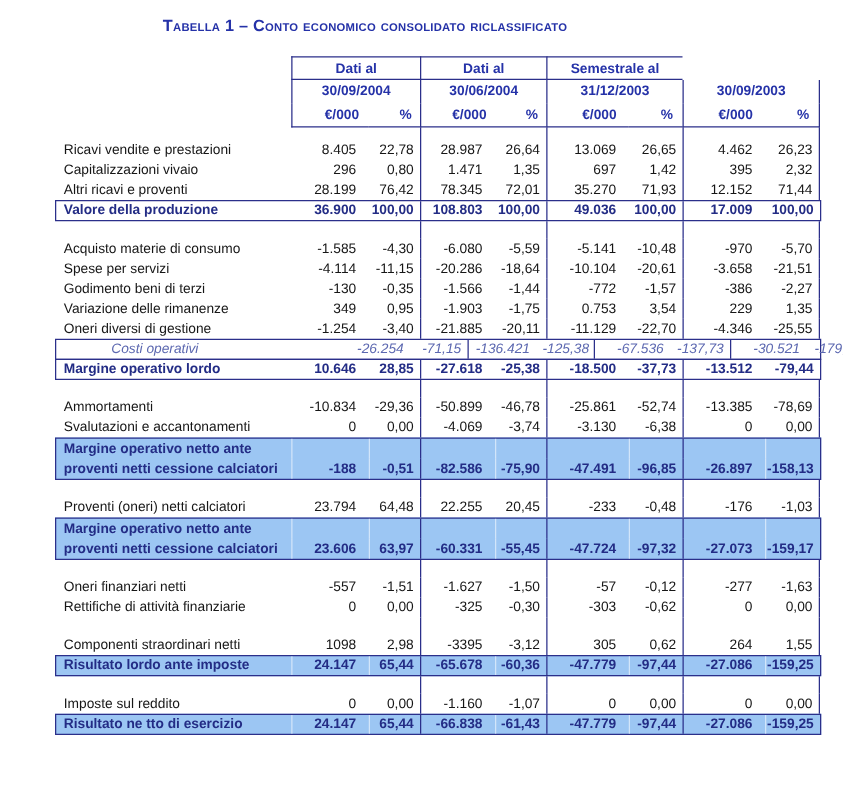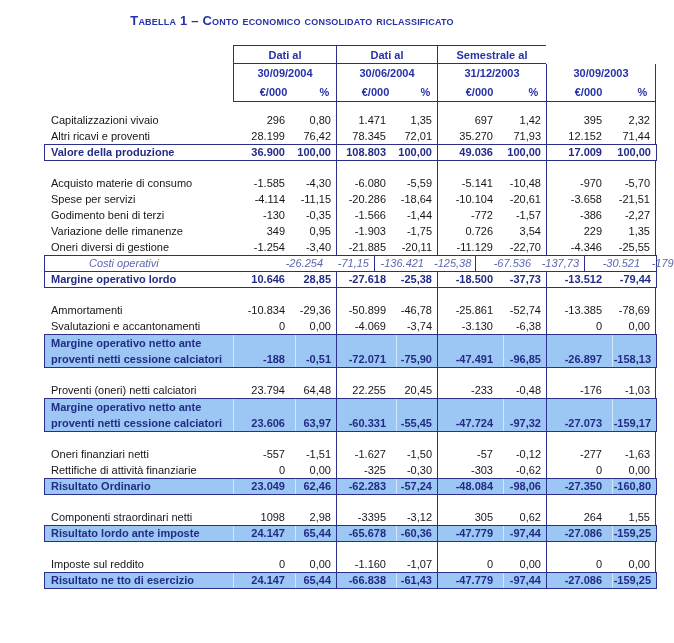--- a/index.html
+++ b/index.html
@@ -89,20 +89,31 @@
           <div class="c v"></div>
           <div class="c p"></div>
           <div class="c v gstart"></div>
           <div class="c p"></div>
           <div class="c v gstart"></div>
           <div class="c p"></div>
           <div class="c v gstart"></div>
           <div class="c p redge"></div>
         </div>
         <div class="brow">
+          <div class="c lab">Ricavi vendite e prestazioni</div>
+          <div class="c v">8.405</div>
+          <div class="c p">22,78</div>
+          <div class="c v gstart">28.987</div>
+          <div class="c p">26,64</div>
+          <div class="c v gstart">13.069</div>
+          <div class="c p">26,65</div>
+          <div class="c v gstart">4.462</div>
+          <div class="c p redge">26,23</div>
+        </div>
+        <div class="brow">
           <div class="c lab">Capitalizzazioni vivaio</div>
           <div class="c v">296</div>
           <div class="c p">0,80</div>
           <div class="c v gstart">1.471</div>
           <div class="c p">1,35</div>
           <div class="c v gstart">697</div>
           <div class="c p">1,42</div>
           <div class="c v gstart">395</div>
           <div class="c p redge">2,32</div>
         </div>
@@ -171,21 +182,21 @@
           <div class="c p">-1,57</div>
           <div class="c v gstart">-386</div>
           <div class="c p redge">-2,27</div>
         </div>
         <div class="brow">
           <div class="c lab">Variazione delle rimanenze</div>
           <div class="c v">349</div>
           <div class="c p">0,95</div>
           <div class="c v gstart">-1.903</div>
           <div class="c p">-1,75</div>
-          <div class="c v gstart">0.726</div>
+          <div class="c v gstart">0.753</div>
           <div class="c p">3,54</div>
           <div class="c v gstart">229</div>
           <div class="c p redge">1,35</div>
         </div>
         <div class="brow">
           <div class="c lab">Oneri diversi di gestione</div>
           <div class="c v">-1.254</div>
           <div class="c p">-3,40</div>
           <div class="c v gstart">-21.885</div>
           <div class="c p">-20,11</div>
@@ -258,21 +269,21 @@
             <div class="c p faint"></div>
             <div class="c v gstart"></div>
             <div class="c p faint"></div>
             <div class="c v gstart"></div>
             <div class="c p faint redge"></div>
           </div>
           <div class="brow">
             <div class="c lab">proventi netti cessione calciatori</div>
             <div class="c v faint">-188</div>
             <div class="c p faint">-0,51</div>
-            <div class="c v gstart">-72.071</div>
+            <div class="c v gstart">-82.586</div>
             <div class="c p faint">-75,90</div>
             <div class="c v gstart">-47.491</div>
             <div class="c p faint">-96,85</div>
             <div class="c v gstart">-26.897</div>
             <div class="c p faint redge">-158,13</div>
           </div>
         </div>
         <div class="brow spacer">
           <div class="c lab"></div>
           <div class="c v"></div>
@@ -345,31 +356,20 @@
           <div class="c lab">Rettifiche di attività finanziarie</div>
           <div class="c v">0</div>
           <div class="c p">0,00</div>
           <div class="c v gstart">-325</div>
           <div class="c p">-0,30</div>
           <div class="c v gstart">-303</div>
           <div class="c p">-0,62</div>
           <div class="c v gstart">0</div>
           <div class="c p redge">0,00</div>
         </div>
-        <div class="brow edged hl">
-          <div class="c lab">Risultato Ordinario</div>
-          <div class="c v faint">23.049</div>
-          <div class="c p faint">62,46</div>
-          <div class="c v gstart">-62.283</div>
-          <div class="c p faint">-57,24</div>
-          <div class="c v gstart">-48.084</div>
-          <div class="c p faint">-98,06</div>
-          <div class="c v gstart">-27.350</div>
-          <div class="c p faint redge">-160,80</div>
-        </div>
         <div class="brow spacer">
           <div class="c lab"></div>
           <div class="c v"></div>
           <div class="c p"></div>
           <div class="c v gstart"></div>
           <div class="c p"></div>
           <div class="c v gstart"></div>
           <div class="c p"></div>
           <div class="c v gstart"></div>
           <div class="c p redge"></div>

